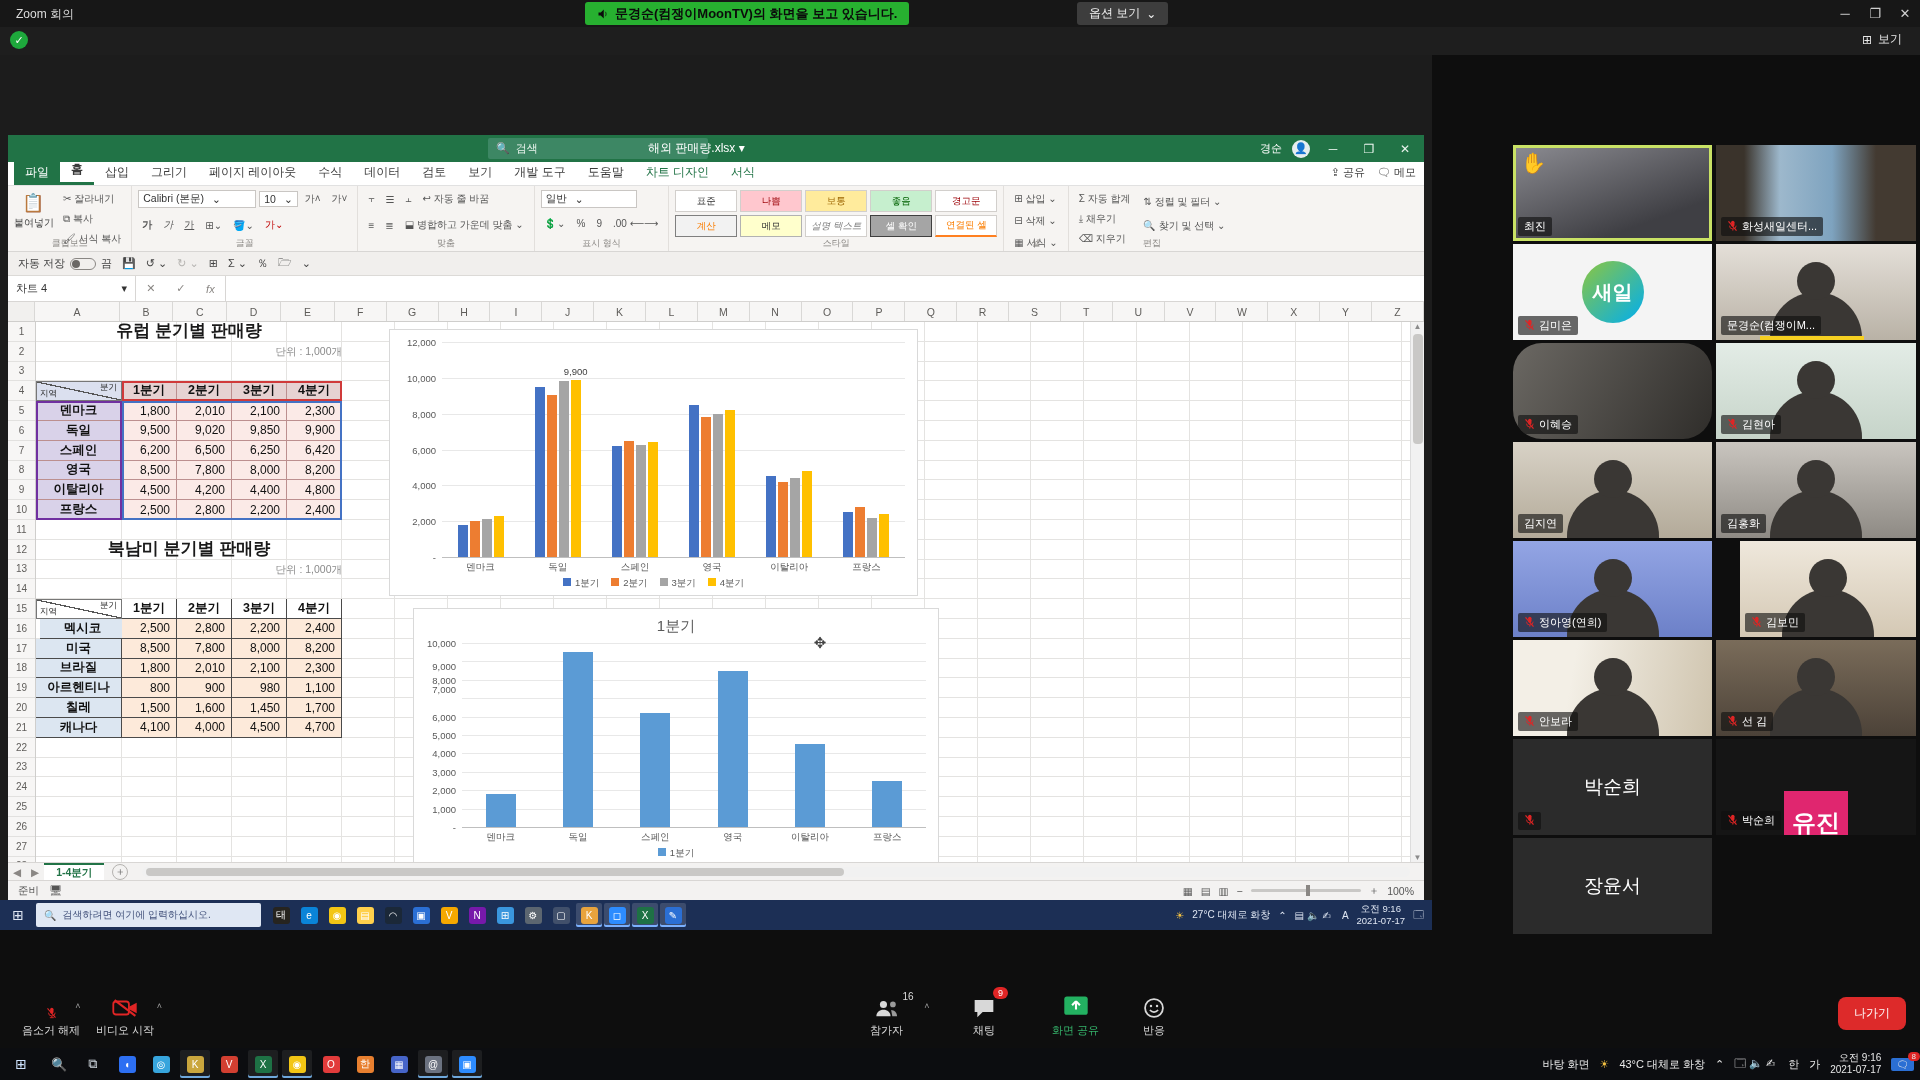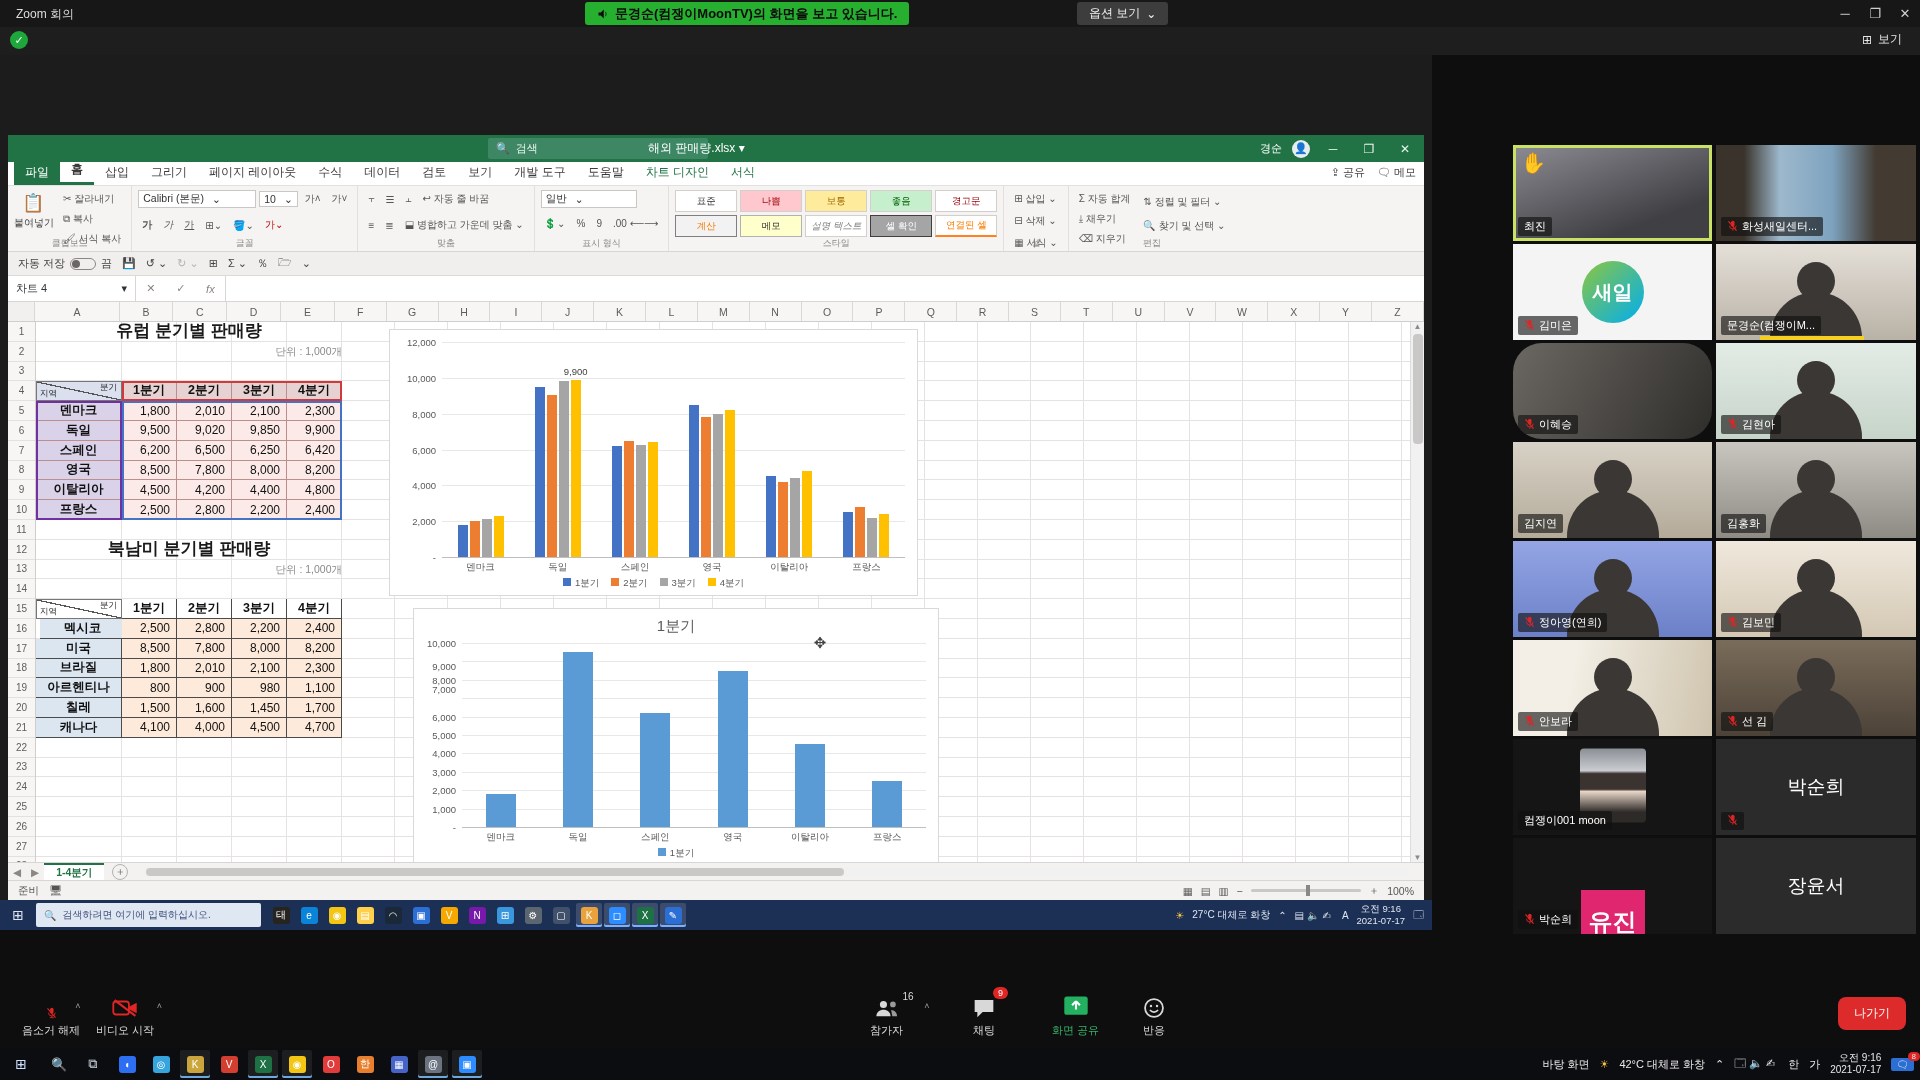--- a/index.html
+++ b/index.html
@@ -151,21 +151,21 @@
     background:linear-gradient(180deg,#8b8f96 0%,#caccd1 30%,#3b3330 34%,#3b3330 55%,#e8d6c8 58%,#2e2a28 86%);}
   .t-ceiling{background:linear-gradient(160deg,#8c8c92,#3f3f44 75%);}
   .t-window{background:linear-gradient(90deg,#3a332b 14%,#9db8cc 32%,#7ea3bf 58%,#433a31 80%);}
   .t-white{background:#f4f4f4;}
   .t-room{background:linear-gradient(180deg,#e4dfd8,#b9b2a6);}
   .t-dark{background:linear-gradient(120deg,#6b6863,#2f2d2a);border-radius:29px;}
   .t-mint{background:linear-gradient(180deg,#e3ece6,#c6d4c9);}
   .t-beige{background:linear-gradient(180deg,#d8d2c6,#b3aa99);}
   .t-hall{background:linear-gradient(180deg,#c9c5bf,#8e8a84);}
   .t-blue{background:linear-gradient(180deg,#93a5e4,#6c80c8);}
-  .t-bright{background:linear-gradient(180deg,#efe8dc,#d4c8b4);}
+  .t-bright{background:linear-gradient(180deg,#efe8dc,#d4c8b4);margin-left:24px;}
   .t-window2{background:linear-gradient(100deg,#f3efe6 30%,#cfc4ae);}
   .t-shelf{background:linear-gradient(180deg,#7a6c5a,#4c4238);}
   .t-black{background:#151515;}
   .t-gray{background:#2b2b2b;}
 
   
   #controls{left:0;top:985px;width:1920px;height:63px;}
   .ctrl{position:absolute;display:flex;flex-direction:column;align-items:center;gap:4px;color:#d8d8d8;font-size:11px;}
   .ctrl .icn{height:26px;display:flex;align-items:flex-end;justify-content:center;position:relative;}
   .badge{position:absolute;top:-6px;right:-12px;background:#e02525;color:#fff;border-radius:8px;font-size:9px;padding:1px 5px;}
@@ -849,26 +849,20 @@
         <div class="person"></div>
         <div class="nametag">
           <span><svg class="micoff" viewBox="0 0 16 18">
               <rect x="6" y="1" width="5" height="9" rx="2.5" fill="#e02525"></rect>
               <path d="M3.5 8.5a5 5 0 0 0 10 0M8.5 13v3" stroke="#e02525" fill="none" stroke-width="1.3"></path>
               <line x1="2" y1="2" x2="14" y2="16" stroke="#e02525" stroke-width="1.8"></line>
             </svg></span>
           <span>선 김</span>
         </div>
       </div>
-      <div class="tile t-black">
-        <div class="avatar-photo"></div>
-        <div class="nametag">
-          <span>컴쟁이001 moon</span>
-        </div>
-      </div>
       <div class="tile t-gray">
         <div class="centertxt">박순희</div>
         <div class="nametag">
           <span><svg class="micoff" viewBox="0 0 16 18">
               <rect x="6" y="1" width="5" height="9" rx="2.5" fill="#e02525"></rect>
               <path d="M3.5 8.5a5 5 0 0 0 10 0M8.5 13v3" stroke="#e02525" fill="none" stroke-width="1.3"></path>
               <line x1="2" y1="2" x2="14" y2="16" stroke="#e02525" stroke-width="1.8"></line>
             </svg></span>
         </div>
       </div>
@@ -991,21 +985,21 @@
         <span class="wicon active">
           <span style="width: 17px; height: 17px; border-radius: 3px; display: flex; align-items: center; justify-content: center; font-size: 10px; background: rgb(107, 114, 128); color: rgb(255, 255, 255);">@</span>
         </span>
         <span class="wicon active">
           <span style="width: 17px; height: 17px; border-radius: 3px; display: flex; align-items: center; justify-content: center; font-size: 10px; background: rgb(45, 140, 255); color: rgb(255, 255, 255);">▣</span>
         </span>
       </div>
     <div id="wtray">
       <span>바탕 화면</span>
       <span style="color:#f5c242;">☀</span>
-      <span>42°C 대체로 화창</span>
+      <span>43°C 대체로 화창</span>
       <span>⌃</span>
       <span style="letter-spacing:3px;">🗔🔈✍</span>
       <span>한</span>
       <span>가</span>
       <div class="clock">
         <div>오전 9:16</div>
         <div>2021-07-17</div>
       </div>
       <span class="nbadge">🗨<span class="n">8</span></span>
     </div>

